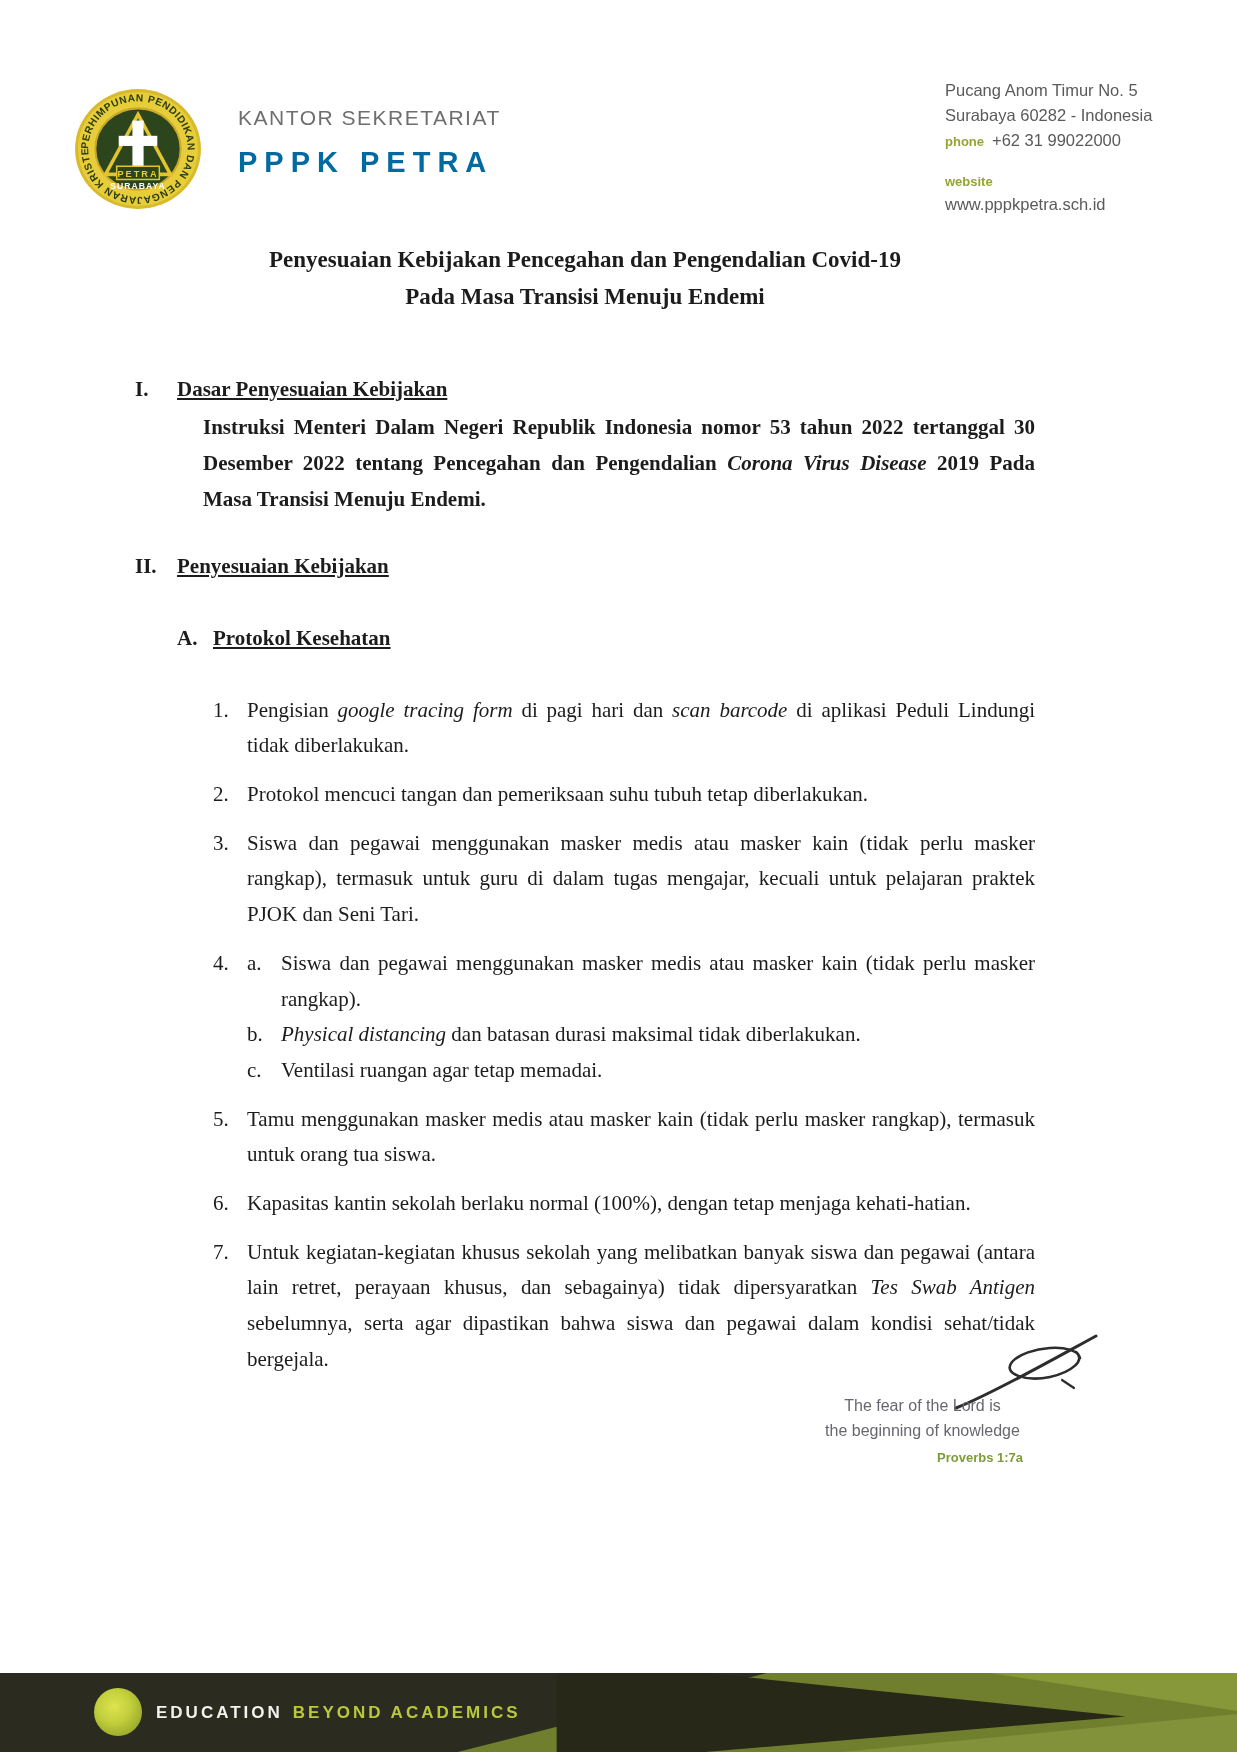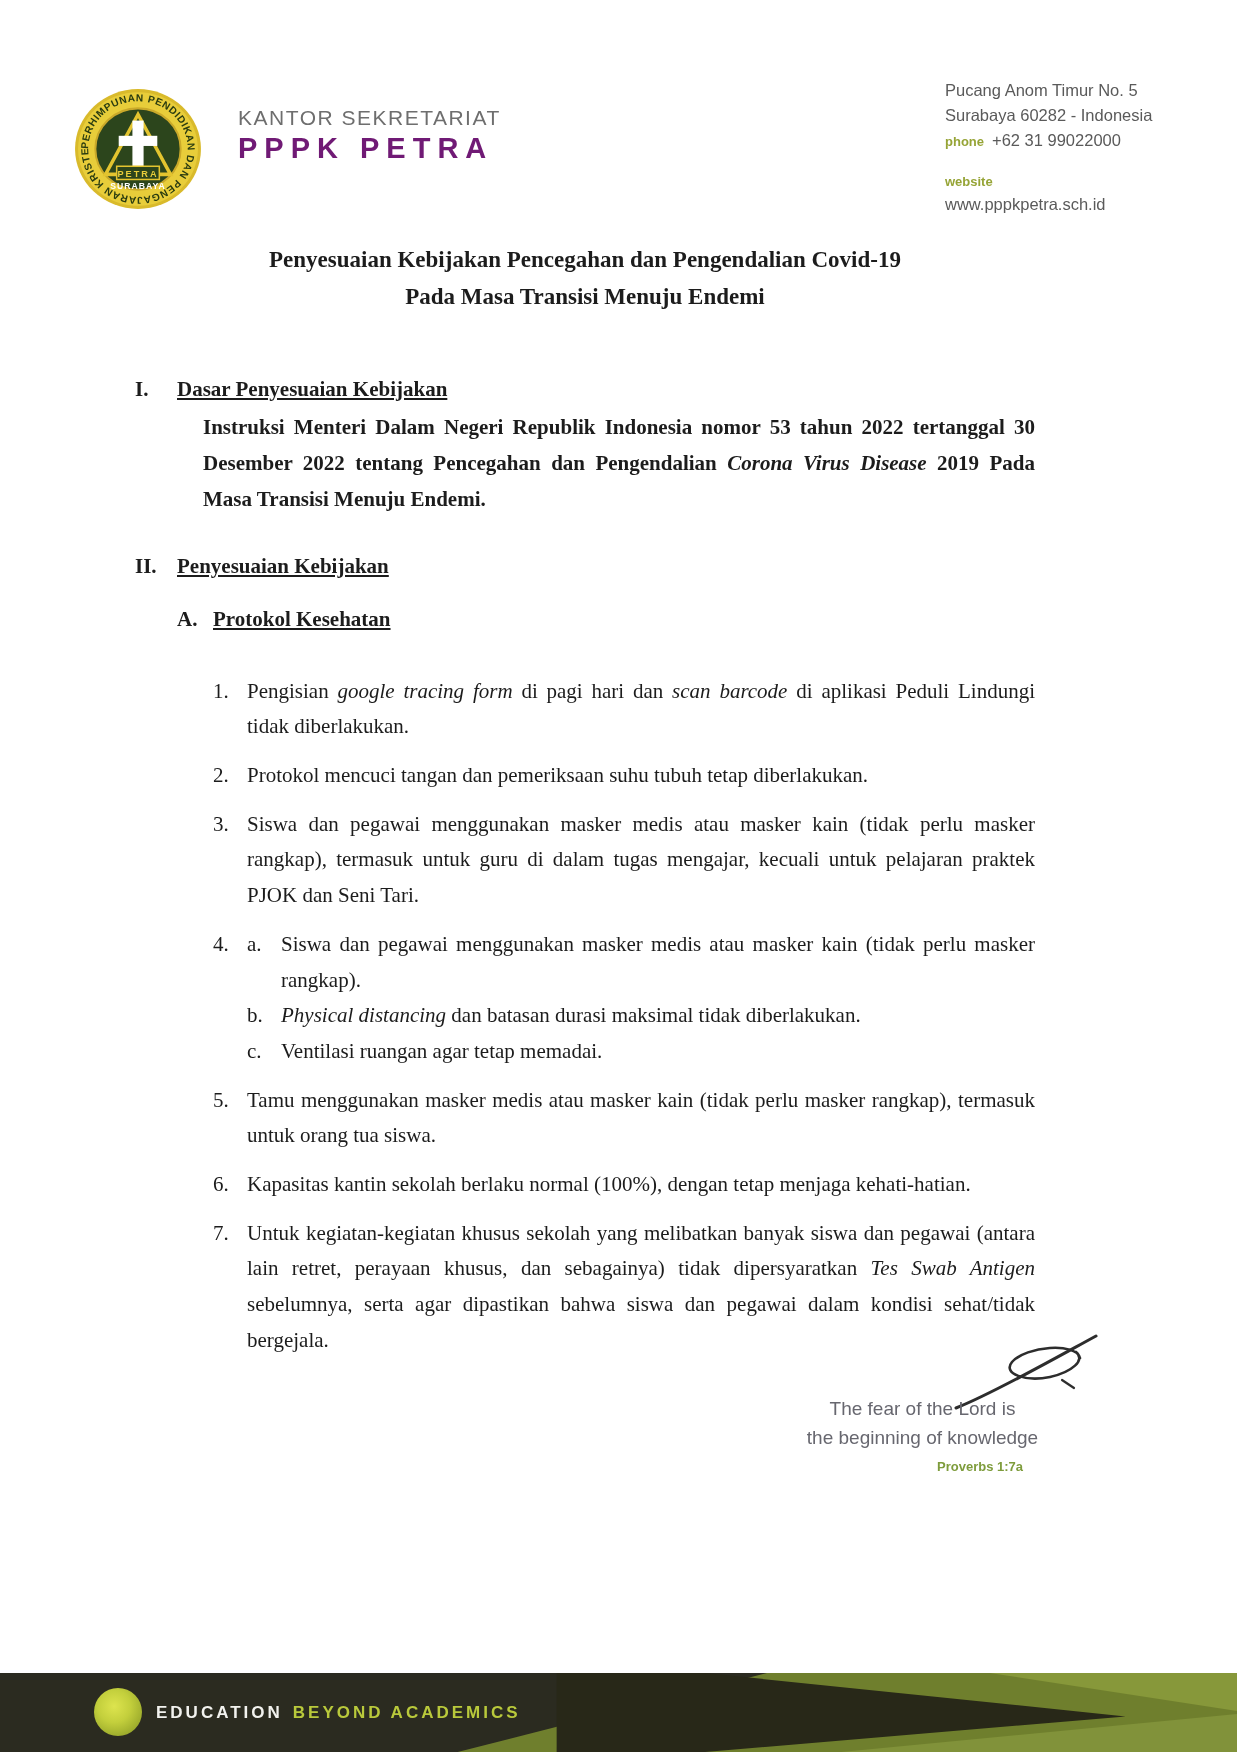--- a/index.html
+++ b/index.html
@@ -6,54 +6,54 @@
   html,body { background:#ffffff; }
   body {
     width:1237px; height:1752px; position:relative; overflow:hidden;
     font-family:"Liberation Serif", serif; color:#1c1c1c;
   }
 
   
   .logo { position:absolute; left:72px; top:86px; width:132px; height:126px; }
   .office-block { position:absolute; left:238px; top:106px; font-family:"Liberation Sans", sans-serif; }
   .office-line1 { font-size:21px; color:#6e6e6e; letter-spacing:1.5px; }
-  .office-line2 { font-size:29px; color:#701a75; font-weight:bold; letter-spacing:7px; margin-top:2px; }
+  .office-line2 { font-size:29px; color:#0369a1; font-weight:bold; letter-spacing:7px; margin-top:16px; }
   .contact-block { position:absolute; left:945px; top:78px; font-family:"Liberation Sans", sans-serif;
                    font-size:16.5px; color:#5a5a5a; line-height:1.5; }
   .contact-label { color:#96a436; font-weight:bold; font-size:13px; }
   .phone-row { display:flex; gap:8px; align-items:baseline; }
   .website-label { margin-top:20px; }
 
   
   .content { position:absolute; left:135px; top:242px; width:900px; font-size:21px; line-height:1.7; }
   .doc-title { text-align:center; font-weight:bold; font-size:23px; line-height:1.6; margin-bottom:56px; }
 
   .sec-row { display:flex; }
   .sec-num { width:42px; flex-shrink:0; font-weight:bold; }
   .sec-heading { font-weight:bold; text-decoration:underline; }
   .sec1-body { margin-left:68px; text-align:justify; margin-top:3px; margin-bottom:32px;font-weight:bold; }
-  .sec2-row { margin-bottom:17px; }
+  .sec2-row { margin-bottom:36px; }
 
   .sub-a-row { display:flex; margin-left:42px; margin-bottom:36px; }
   .sub-a-letter { width:36px; flex-shrink:0; font-weight:bold; }
 
   .items { margin-left:78px; }
   .item { display:flex; margin-bottom:13px; }
   .item-num { width:34px; flex-shrink:0; }
   .item-body { flex:1; text-align:justify; }
   .sub-item { display:flex; }
   .sub-letter { width:34px; flex-shrink:0; }
   .sub-body { flex:1; text-align:justify; }
   i { font-style:italic; }
 
   
   .signature { position:absolute; left:950px; top:1332px; width:150px; height:90px; }
   .quote-block { position:absolute; left:800px; top:1394px; width:245px; text-align:center;
                  font-family:"Liberation Sans", sans-serif; }
-  .quote-line { font-size:19px; color:#67676f; line-height:1.55; }
+  .quote-line { font-size:16px; color:#67676f; line-height:1.55; }
   .quote-ref { font-size:13px; font-weight:bold; color:#7e9c3c; margin-top:6px; text-align:right; padding-right:22px; }
 
   
   .footer-band { position:absolute; left:0; top:1673px; width:1237px; height:79px;
                  background:#2b2b20; overflow:hidden;padding-left:47px; }
   .f-olive  { position:absolute; inset:0; background:#6f7f2d; clip-path:polygon(62% 0, 100% 0, 100% 100%, 37% 100%); }
   .f-light1 { position:absolute; inset:0; background:#87983a; clip-path:polygon(80% 0, 100% 0, 100% 48%); }
   .f-light2 { position:absolute; inset:0; background:#81923a; clip-path:polygon(68% 100%, 100% 52%, 100% 100%); }
   .f-wedge  { position:absolute; inset:0; background:#282818; clip-path:polygon(45% 0, 57% 0, 91% 55%, 57% 100%, 45% 100%); }
   .f-sphere { position:absolute; left:94px; top:15px; width:48px; height:48px; border-radius:50%;

